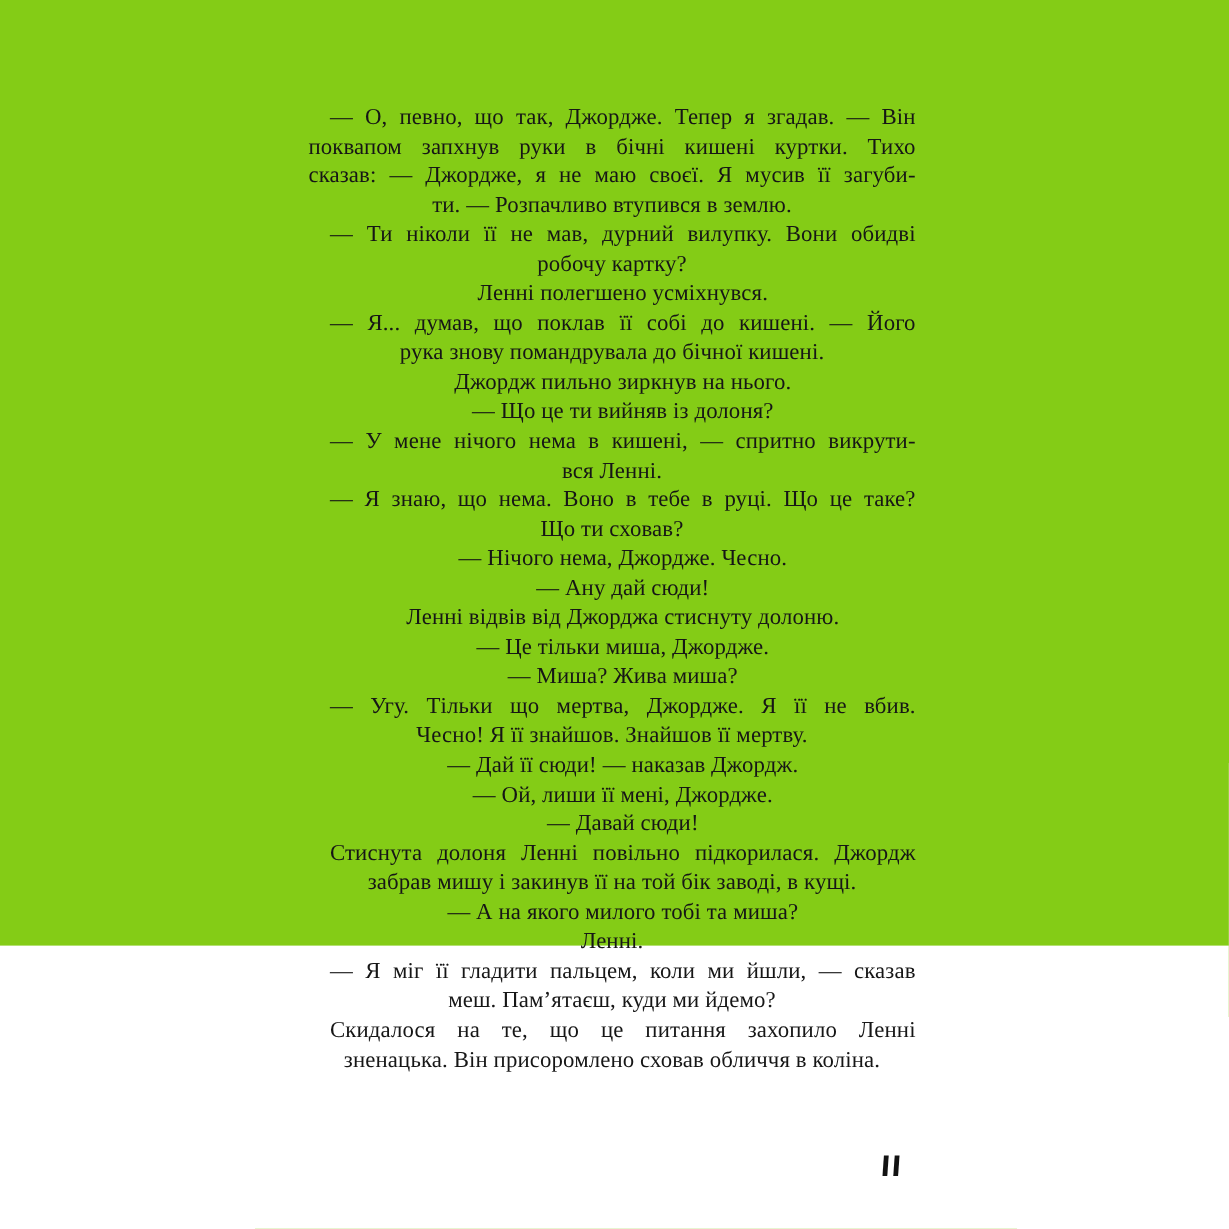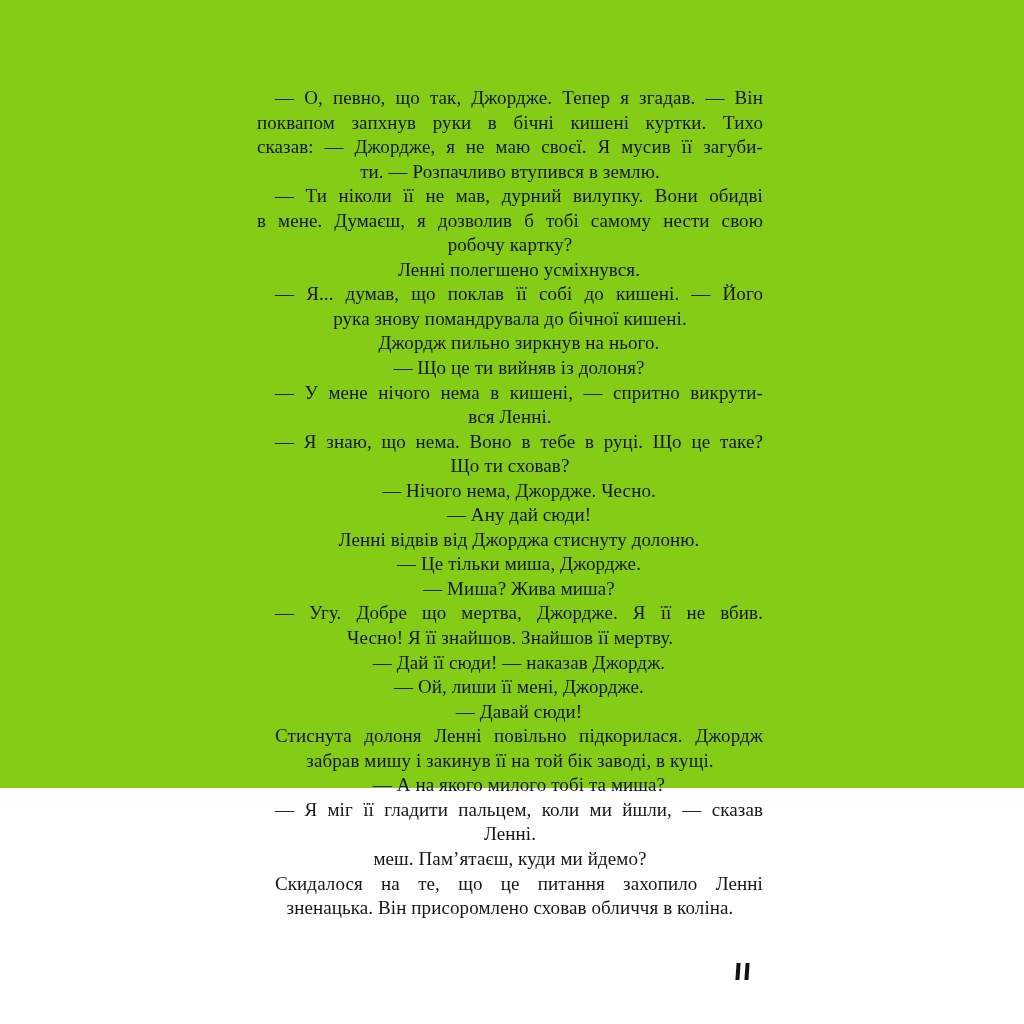--- a/index.html
+++ b/index.html
@@ -59,46 +59,45 @@
 <body>
 
 <div class="page">
 
   <div class="textblock" id="lines">
       <div class="line justify indent">— О, певно, що так, Джордже. Тепер я згадав. — Він</div>
       <div class="line justify">поквапом запхнув руки в бічні кишені куртки. Тихо</div>
       <div class="line justify">сказав: — Джордже, я не маю своєї. Я мусив її загуби-</div>
       <div class="line">ти. — Розпачливо втупився в землю.</div>
       <div class="line justify indent">— Ти ніколи її не мав, дурний вилупку. Вони обидві</div>
-      <div class="line justify">в мене. Думаєш, я дозволив б тобі самому нести свою</div>
       <div class="line">робочу картку?</div>
       <div class="line indent">Ленні полегшено усміхнувся.</div>
       <div class="line justify indent">— Я... думав, що поклав її собі до кишені. — Його</div>
       <div class="line">рука знову помандрувала до бічної кишені.</div>
       <div class="line indent">Джордж пильно зиркнув на нього.</div>
       <div class="line indent">— Що це ти вийняв із долоня?</div>
       <div class="line justify indent">— У мене нічого нема в кишені, — спритно викрути-</div>
       <div class="line">вся Ленні.</div>
       <div class="line justify indent">— Я знаю, що нема. Воно в тебе в руці. Що це таке?</div>
       <div class="line">Що ти сховав?</div>
       <div class="line indent">— Нічого нема, Джордже. Чесно.</div>
       <div class="line indent">— Ану дай сюди!</div>
       <div class="line indent">Ленні відвів від Джорджа стиснуту долоню.</div>
       <div class="line indent">— Це тільки миша, Джордже.</div>
       <div class="line indent">— Миша? Жива миша?</div>
-      <div class="line justify indent">— Угу. Добре що мертва, Джордже. Я її не вбив.</div>
+      <div class="line justify indent">— Угу. Тільки що мертва, Джордже. Я її не вбив.</div>
       <div class="line">Чесно! Я її знайшов. Знайшов її мертву.</div>
       <div class="line indent">— Дай її сюди! — наказав Джордж.</div>
       <div class="line indent">— Ой, лиши її мені, Джордже.</div>
       <div class="line indent">— Давай сюди!</div>
       <div class="line justify indent">Стиснута долоня Ленні повільно підкорилася. Джордж</div>
       <div class="line">забрав мишу і закинув її на той бік заводі, в кущі.</div>
       <div class="line indent">— А на якого милого тобі та миша?</div>
+      <div class="line">Ленні.</div>
       <div class="line justify indent">— Я міг її гладити пальцем, коли ми йшли, — сказав</div>
-      <div class="line">Ленні.</div>
       <div class="line">меш. Пам’ятаєш, куди ми йдемо?</div>
       <div class="line justify indent">Скидалося на те, що це питання захопило Ленні</div>
       <div class="line">зненацька. Він присоромлено сховав обличчя в коліна.</div>
     </div>
 
   <div class="pagenum" id="pagenum">
     <span class="sr-only">11</span>
   <span class="digit-bar"></span>
       <span class="digit-bar"></span>
     </div>

